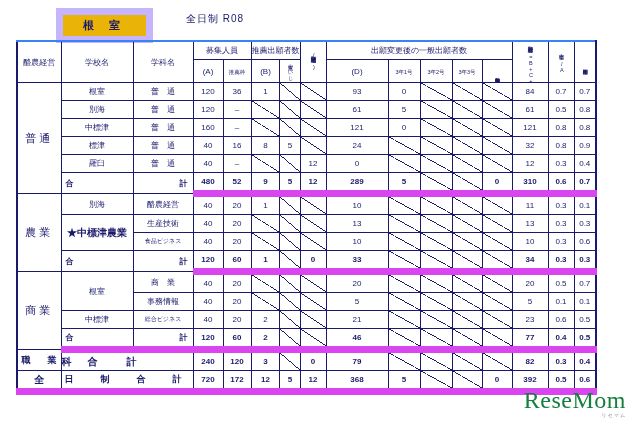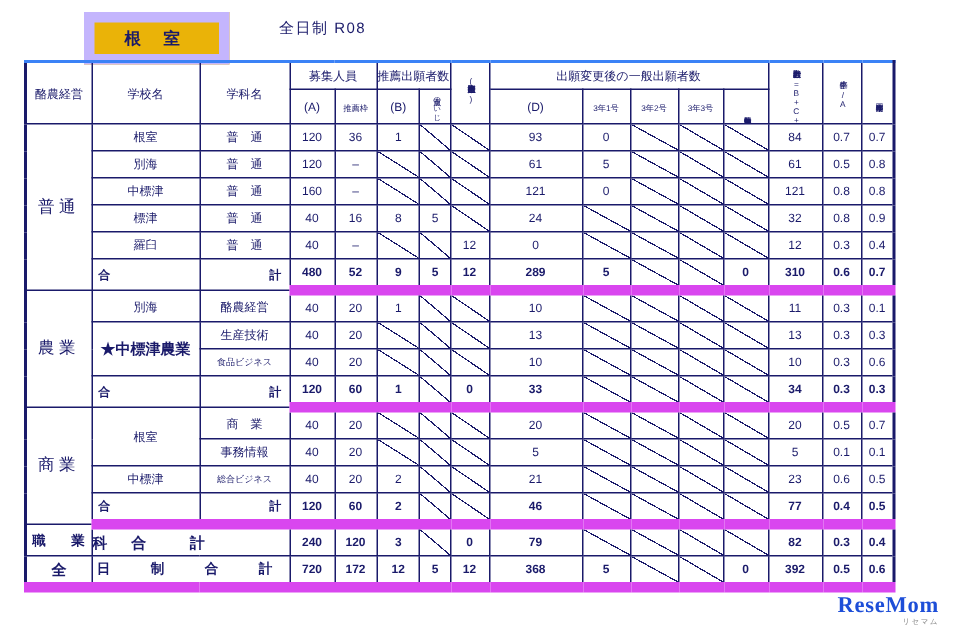--- a/index.html
+++ b/index.html
@@ -70,21 +70,21 @@
   
   .diag{position:relative;}
   .diag:after{
     content:"";position:absolute;left:0;top:0;width:100%;height:100%;
     background:linear-gradient(to top right, transparent calc(50% - 0.4px), #1a1a6a calc(50% - 0.4px), #1a1a6a calc(50% + 0.4px), transparent calc(50% + 0.4px));
   }
   .r-sum{font-weight:bold;}
   .watermark{
     position:absolute;right:14px;bottom:8px;text-align:right;
   }
-  .wm-main{font-size:15px;font-weight:bold;color:#1d4ed8;letter-spacing:0.5px;font-family:"Liberation Serif",serif;}
+  .wm-main{font-size:24px;font-weight:normal;color:#15803d;letter-spacing:0.5px;font-family:"Liberation Serif",serif;}
   .wm-sub{font-size:5px;color:#8a8a8a;letter-spacing:1px;margin-top:-2px;}
 </style>
 </head>
 <body>
 
 <div class="sheet">
 
   <div class="hdr">
     <div class="hdr-box">根 室</div>
   </div>

